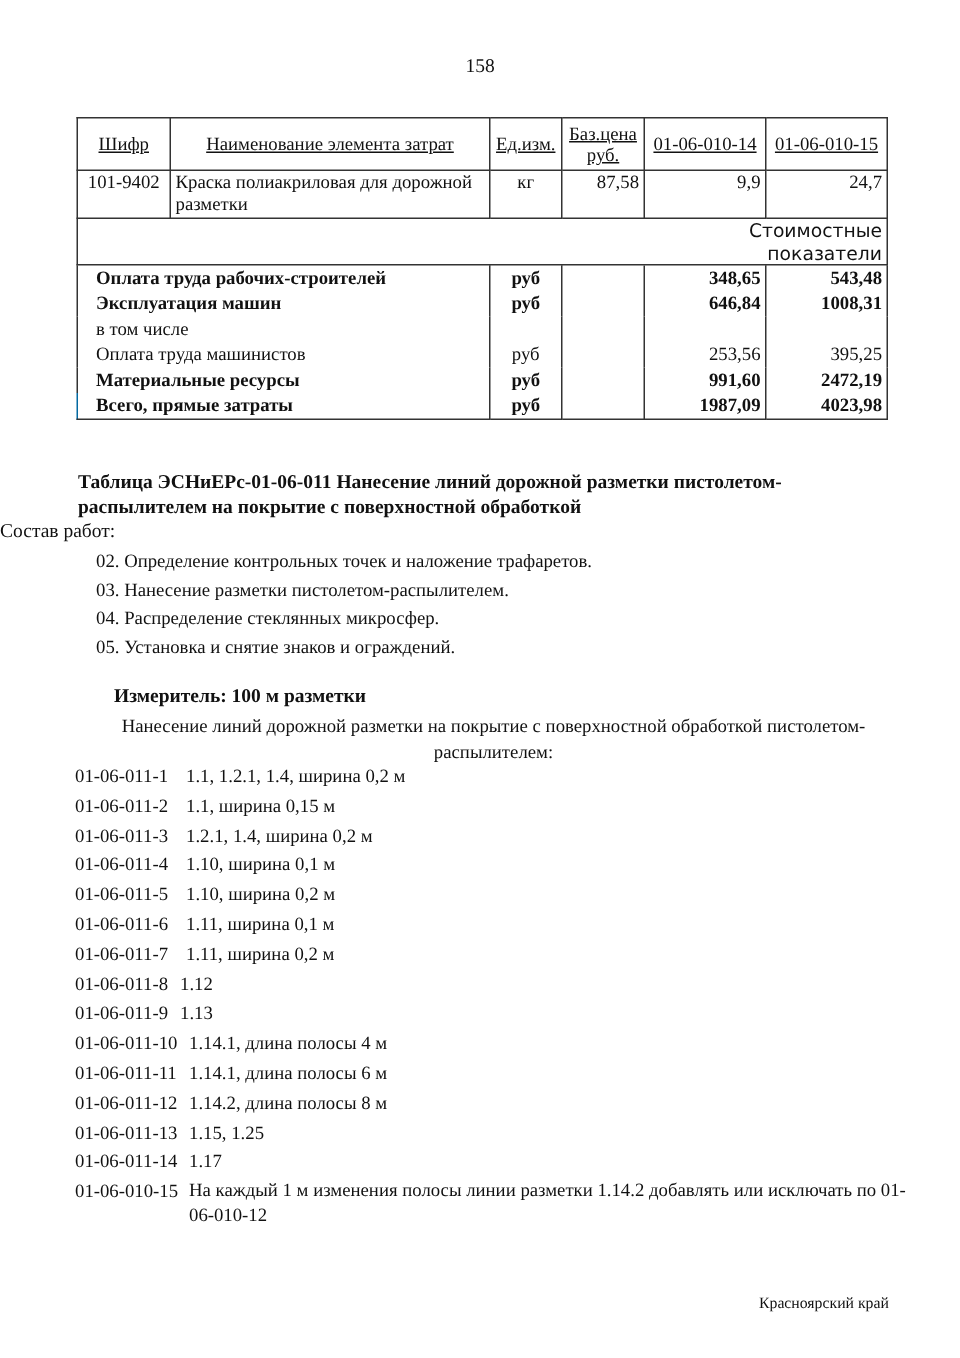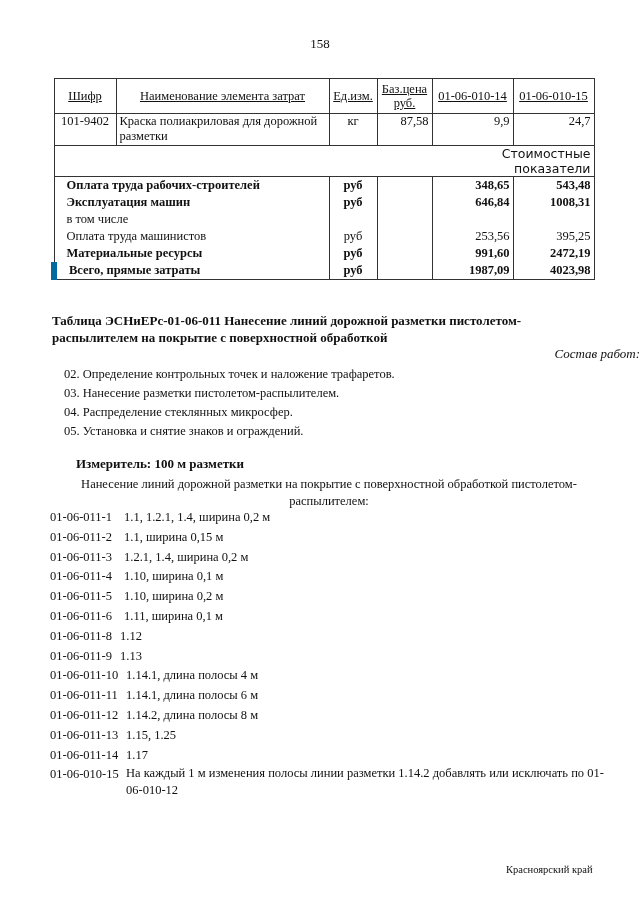--- a/index.html
+++ b/index.html
@@ -17,21 +17,21 @@
     .b { font-weight: bold; }
     table.costs tr.section td { border-left: none; border-right: none; height: 15px; }
     table.costs tr.section td.first { border-left: 1px solid #333; }
     table.costs tr.section td.last { border-right: 1px solid #333; }
     .stoim { font-family: "DejaVu Sans", sans-serif; font-size: 9.5px; text-align: right; line-height: 15px; }
     table.costs tr.sum td { border-top: none; border-bottom: none; height: 17px; line-height: 17px; vertical-align: middle; padding-left: 12px; }
     table.costs tr.sum td.c { padding-left: 3px; }
     table.costs tr.sum.lastrow td { border-bottom: 1px solid #333; }
     table.costs tr.sum td.nolr-l { border-right: none; }
     .title { left: 52px; top: 312px; width: 540px; font-weight: bold; font-size: 13px; line-height: 17px; }
-    .subtitle { left: 0; width: 640px; top: 346px; text-align: right; font-style: italic; font-size: 13px; }
+    .subtitle { left: 0; width: 640px; top: 346px; text-align: left; font-size: 13px; }
     .works { left: 64px; top: 365px; }
     .works div { height: 19px; line-height: 18px; font-size: 12.5px; }
     .measure { left: 76px; top: 456px; font-weight: bold; font-size: 13px; }
     .desc { left: 64px; top: 476px; width: 530px; font-size: 12.5px; line-height: 17px; text-align: center; }
     .codes { left: 50px; top: 508px; }
     .codes .row { height: 19.8px; line-height: 18px; font-size: 12.5px; display: flex; }
     .codes .code { display: inline-block; white-space: nowrap; }
     .codes .val { white-space: nowrap; }
     .codes .row.wrap { height: auto; }
     .codes .row.wrap .val { white-space: normal; width: 480px; line-height: 17px; }
@@ -101,21 +101,21 @@
     <td class="c rt">395,25</td>
   </tr>
   <tr class="sum b">
     <td colspan="2" style="border-left:1px solid #333">Материальные ресурсы</td>
     <td class="c ctr">руб</td>
     <td class="c"></td>
     <td class="c rt">991,60</td>
     <td class="c rt">2472,19</td>
   </tr>
   <tr class="sum b lastrow">
-    <td colspan="2" style="border-left:6px solid #0369a1">Всего, прямые затраты</td>
+    <td colspan="2" style="border-left:1px solid #0369a1">Всего, прямые затраты</td>
     <td class="c ctr">руб</td>
     <td class="c"></td>
     <td class="c rt">1987,09</td>
     <td class="c rt">4023,98</td>
   </tr>
 </tbody>
   </table>
 
 <div class="abs title">Таблица  ЭСНиЕРс-01-06-011  Нанесение линий дорожной разметки пистолетом-распылителем на покрытие с поверхностной обработкой</div>
 <div class="abs subtitle">Состав работ:</div>
@@ -149,20 +149,24 @@
     </div>
   <div class="row">
       <span class="code" style="width:74px">01-06-011-5</span>
       <span class="val">1.10, ширина 0,2 м</span>
     </div>
   <div class="row">
       <span class="code" style="width:74px">01-06-011-6</span>
       <span class="val">1.11, ширина 0,1 м</span>
     </div>
   <div class="row">
+      <span class="code" style="width:74px">01-06-011-7</span>
+      <span class="val">1.11, ширина 0,2 м</span>
+    </div>
+  <div class="row">
       <span class="code" style="width:70px">01-06-011-8</span>
       <span class="val">1.12</span>
     </div>
   <div class="row">
       <span class="code" style="width:70px">01-06-011-9</span>
       <span class="val">1.13</span>
     </div>
   <div class="row">
       <span class="code" style="width:76px">01-06-011-10</span>
       <span class="val">1.14.1, длина полосы 4 м</span>

